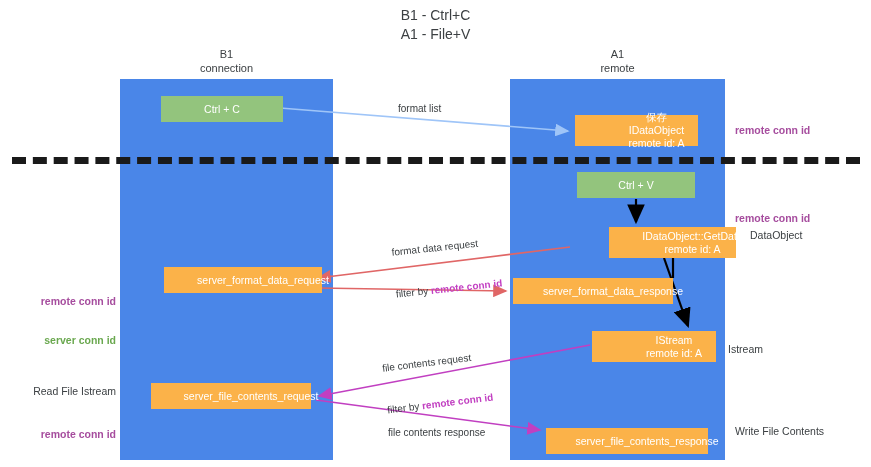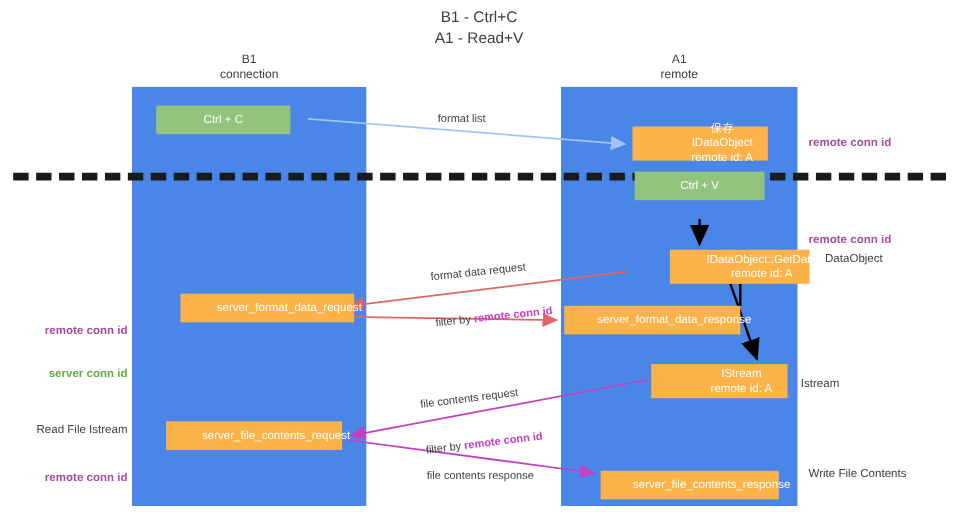--- a/index.html
+++ b/index.html
@@ -60,23 +60,23 @@
     text-align: center;
     color: #ffffff;
     font-size: 10.5px;
     line-height: 13px;
     white-space: pre-line;
     padding: 2px 4px;
   }
   .node.green { background: #93c47d; }
   .node.orange { background: #fbb249; padding-left: 44px; }
 
-  #node-ctrl-c   { left: 142px; top: 96px;  width: 122px; height: 26px; }
+  #node-ctrl-c   { left: 161px; top: 96px;  width: 122px; height: 26px; }
   #node-save-ido { left: 575px; top: 115px; width: 123px; height: 31px; }
-  #node-ctrl-v   { left: 577px; top: 156px; width: 118px; height: 26px; }
+  #node-ctrl-v   { left: 577px; top: 172px; width: 118px; height: 26px; }
   #node-getdata  { left: 573px; top: 227px; width: 127px; height: 31px; margin-left: 36px; }
   #node-sfdreq   { left: 152px; top: 267px; width: 158px; height: 26px; margin-left: 12px; }
   #node-sfdresp  { left: 513px; top: 278px; width: 160px; height: 26px; }
   #node-istream  { left: 592px; top: 331px; width: 124px; height: 31px; }
   #node-sfcreq   { left: 151px; top: 383px; width: 160px; height: 26px; }
   #node-sfcresp  { left: 546px; top: 428px; width: 162px; height: 26px; }
 
   
   .side-note {
     font-size: 10.5px;
@@ -128,21 +128,21 @@
     left: 0; top: 0; width: 871px; height: 467px;
     pointer-events: none;
   }
 </style>
 </head>
 <body>
 
 <div id="stage">
 
   <div class="abs" id="title">B1 - Ctrl+C
-A1 - Read+V</div>
+A1 - File+V</div>
 
   <div class="abs lane-header" id="lane-header-b1">B1
 connection</div>
   <div class="abs lane-header" id="lane-header-a1">A1
 remote</div>
 
   <div class="abs lane" id="lane-b1"></div>
   <div class="abs lane" id="lane-a1"></div>
 
   <svg class="abs" id="arrows" width="871" height="467" viewBox="0 0 871 467">

